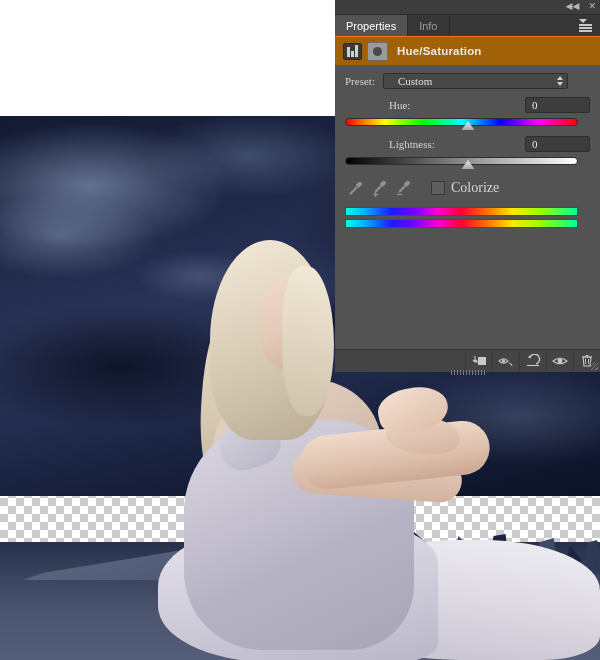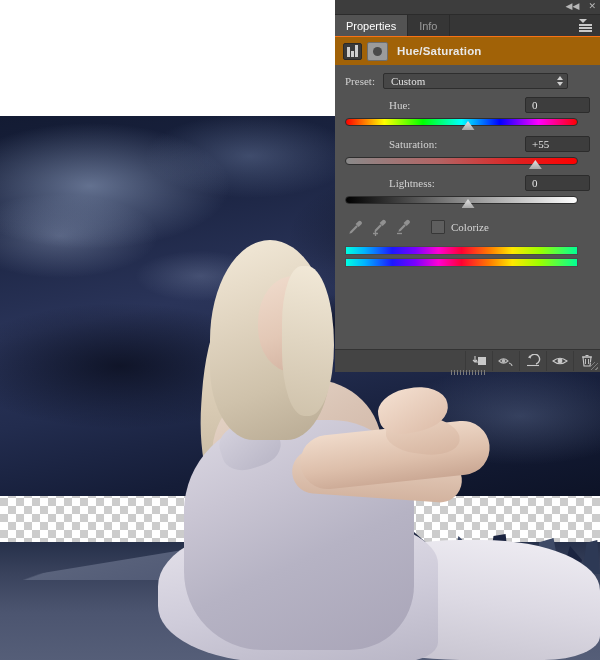--- a/index.html
+++ b/index.html
@@ -111,21 +111,21 @@
   .panel-title{margin-left:9px;font-size:11.5px;font-weight:bold;color:#e8e8e8;letter-spacing:.2px;}
 
   .panel-body{position:relative;padding:8px 10px 0 10px;font-family:Liberation Serif, serif;}
 
   .row{display:flex;align-items:center;margin-bottom:7px;}
   .row-label{font-size:11px;color:#d2d2d2;}
   .preset-label{width:38px;}
 
   .select{position:relative;height:16px;background:#474747;border:1px solid #2e2e2e;
      border-radius:2px;display:flex;align-items:center;color:#e0e0e0;font-size:11px;
-     padding:0 18px 0 7px;box-sizing:border-box;}
+     padding:0 18px 0 14px;box-sizing:border-box;}
   .select .arrows{position:absolute;right:4px;top:2px;display:flex;flex-direction:column;gap:2px;}
   .ar-up{width:0;height:0;border-left:3.5px solid transparent;border-right:3.5px solid transparent;
      border-bottom:4px solid #d0d0d0;}
   .ar-dn{width:0;height:0;border-left:3.5px solid transparent;border-right:3.5px solid transparent;
      border-top:4px solid #d0d0d0;}
   #preset-select{width:185px;}
   #channel-select{width:200px;}
 
   .tat-icon{width:20px;height:20px;margin-right:8px;position:relative;}
 
@@ -141,21 +141,21 @@
   .track.sat{background:linear-gradient(90deg,#8a8a8a 0%,#b36464 40%,#e02020 75%,#ff0000 100%);}
   .track.light{background:linear-gradient(90deg,#000000 0%,#8a8a8a 50%,#ffffff 100%);}
   .thumb{position:absolute;top:5px;width:13px;height:9px;margin-left:-6px;
      background:linear-gradient(180deg,#e4e4e4,#a8a8a8);
      clip-path:polygon(50% 0,100% 100%,0 100%);}
 
   .tools-row{display:flex;align-items:center;height:22px;margin-top:9px;margin-bottom:8px;}
   .eyedropper{width:19px;height:19px;margin-right:5px;opacity:.45;position:relative;}
   .colorize-wrap{display:flex;align-items:center;margin-left:14px;}
   .checkbox{width:12px;height:12px;background:#5e5e5e;border:1px solid #373737;border-radius:1px;margin-right:6px;}
-  .colorize-label{font-size:11px;color:#d6d6d6;}
+  .colorize-label{font-size:14px;color:#d6d6d6;}
 
   .spectrum{width:233px;height:9px;margin-bottom:3px;border:1px solid #4a4a4a;box-sizing:border-box;
      background:linear-gradient(90deg,#00ffe1 0%,#00b4ff 8%,#1b18ff 20%,#7a00ff 30%,#ff00d4 40%,#ff0033 50%,#ff7a00 62%,#ffe800 72%,#9bff00 84%,#00ff95 100%);}
 
   .panel-footer{position:absolute;left:0;bottom:0;width:265px;height:22px;background:#444444;
      border-top:1px solid #333;display:flex;align-items:center;justify-content:flex-end;}
   .foot-btn{width:26px;height:20px;display:flex;align-items:center;justify-content:center;
      border-left:1px solid #3a3a3a;}
   .grip{position:absolute;left:50%;bottom:-3px;transform:translateX(-50%);width:34px;height:5px;
      background:repeating-linear-gradient(90deg,#7b7b7b 0 1px,transparent 1px 3px);}
@@ -262,30 +262,20 @@
       <div class="slider-head">
         <span class="slider-label">Hue:</span>
         <span class="value-box">0</span>
       </div>
       <div class="track-wrap">
         <div class="track hue"></div>
         <div class="thumb" style="left:50%;"></div>
       </div>
     </div>
 
-    <div class="slider-block">
-      <div class="slider-head">
-        <span class="slider-label">Saturation:</span>
-        <span class="value-box">+55</span>
-      </div>
-      <div class="track-wrap">
-        <div class="track sat"></div>
-        <div class="thumb" style="left:77.5%;"></div>
-      </div>
-    </div>
 
     <div class="slider-block">
       <div class="slider-head">
         <span class="slider-label">Lightness:</span>
         <span class="value-box">0</span>
       </div>
       <div class="track-wrap">
         <div class="track light"></div>
         <div class="thumb" style="left:50%;"></div>
       </div>

